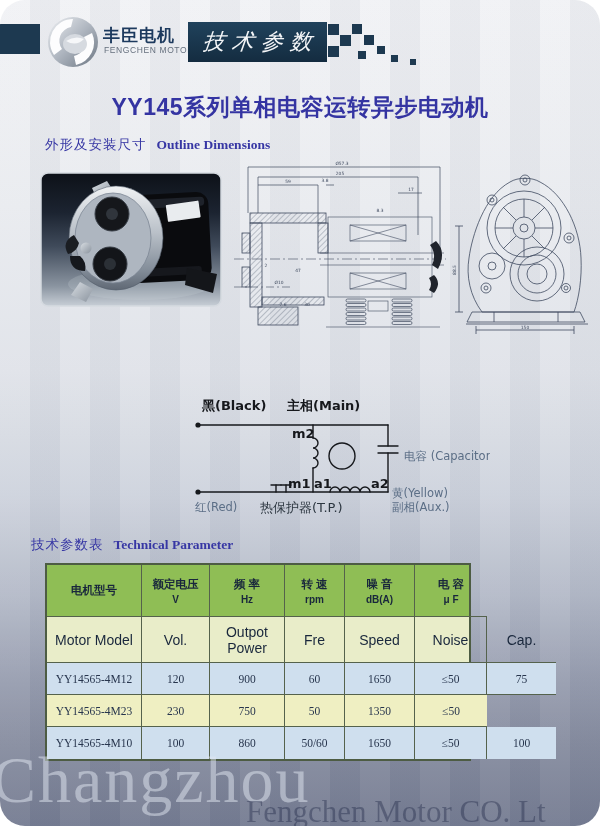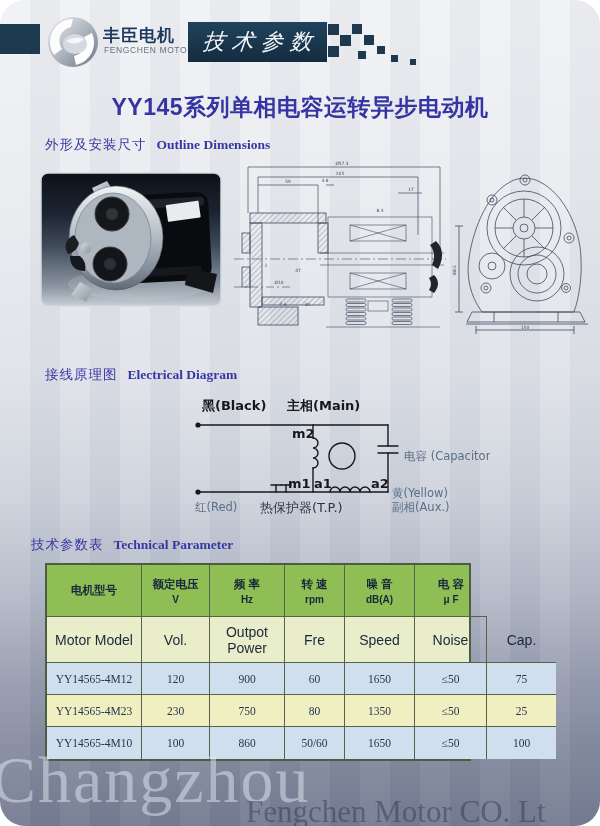--- a/index.html
+++ b/index.html
@@ -258,23 +258,20 @@
       <line x1="24" y1="164" x2="122" y2="164"></line>
       <line x1="24" y1="160" x2="24" y2="168"></line>
         <line x1="122" y1="160" x2="122" y2="168"></line>
     </g>
     <g fill="#3f4a5f" font-size="4.4" text-anchor="middle">
       <text x="4" y="104" transform="rotate(-90 4 104)">88.5</text>
       <text x="73" y="162.5">150</text>
     </g>
   </svg>
 
-  <div class="abs sec-h h2">
-    <span class="cn">接线原理图</span><span class="en">Electrical Diagram</span>
-  </div>
 
   <svg class="abs" style="left:190px;top:396px;" width="300" height="122" viewBox="0 0 300 122">
     <g stroke="#16181c" stroke-width="1.4" fill="none" stroke-linecap="round">
       <line x1="8" y1="29" x2="198" y2="29"></line>
       <line x1="198" y1="29" x2="198" y2="50"></line>
       <line x1="188" y1="50" x2="208" y2="50"></line>
         <line x1="188" y1="57" x2="208" y2="57"></line>
       <line x1="198" y1="57" x2="198" y2="96"></line>
       <line x1="123" y1="29" x2="123" y2="42"></line>
       <path d="M123 42 a5 5 0 0 1 0 10 a5 5 0 0 1 0 10 a5 5 0 0 1 0 10"></path>
@@ -351,24 +348,23 @@
       <div class="tcell">900</div>
       <div class="tcell">60</div>
       <div class="tcell">1650</div>
       <div class="tcell">≤50</div>
       <div class="tcell">75</div>
     </div>
     <div class="trow row-data r-yellow">
       <div class="tcell">YY14565-4M23</div>
       <div class="tcell">230</div>
       <div class="tcell">750</div>
-      <div class="tcell">80</div>
+      <div class="tcell">50</div>
       <div class="tcell">1350</div>
       <div class="tcell">≤50</div>
-      <div class="tcell">25</div>
     </div>
     <div class="trow row-data r-blue">
       <div class="tcell">YY14565-4M10</div>
       <div class="tcell">100</div>
       <div class="tcell">860</div>
       <div class="tcell">50/60</div>
       <div class="tcell">1650</div>
       <div class="tcell">≤50</div>
       <div class="tcell">100</div>
     </div>

